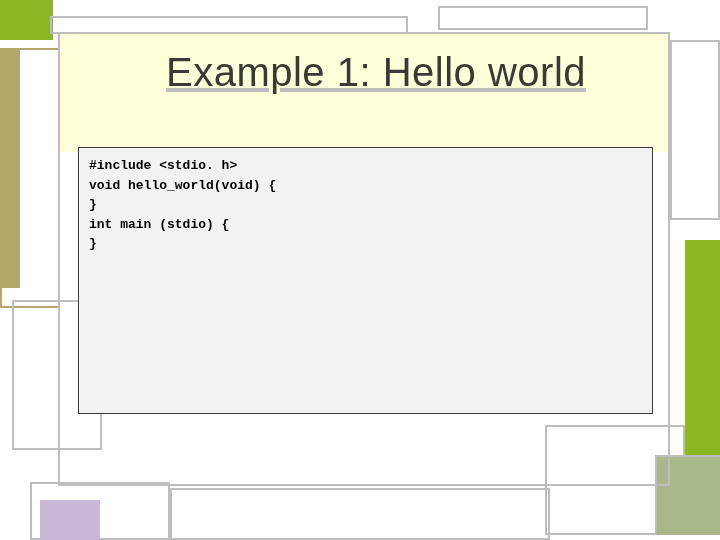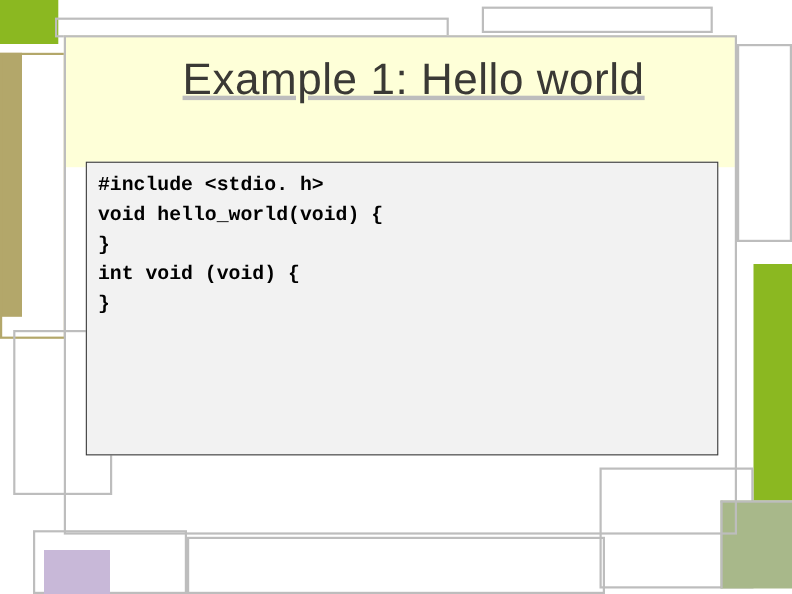--- a/index.html
+++ b/index.html
@@ -76,21 +76,21 @@
     width: 575px;
     height: 267px;
     background: #f2f2f2;
     border: 1.5px solid #3a3a3a;
     padding: 8px 10px;
     z-index: 10;
   }
 
   .code-line {
     font-family: "Courier New", Courier, monospace;
-    font-size: 18px;
+    font-size: 13px;
     font-weight: bold;
     color: #000000;
     line-height: 1.5;
     white-space: pre;
   }
 
 </style>
 </head>
 <body>
 
@@ -112,15 +112,15 @@
 <div class="content-border"></div>
 
 <h1 class="title">Example 1: Hello world</h1>
 
 <div class="code-box">
   <div class="code-line">#include &lt;stdio. h&gt;</div>
   <div class="code-line"></div>
   <div class="code-line">void hello_world(void) {</div>
   <div class="code-line">}</div>
   <div class="code-line"></div>
-  <div class="code-line">int void (void) {</div>
+  <div class="code-line">int main (stdio) {</div>
   <div class="code-line">}</div>
 </div>
 
 </body></html>

